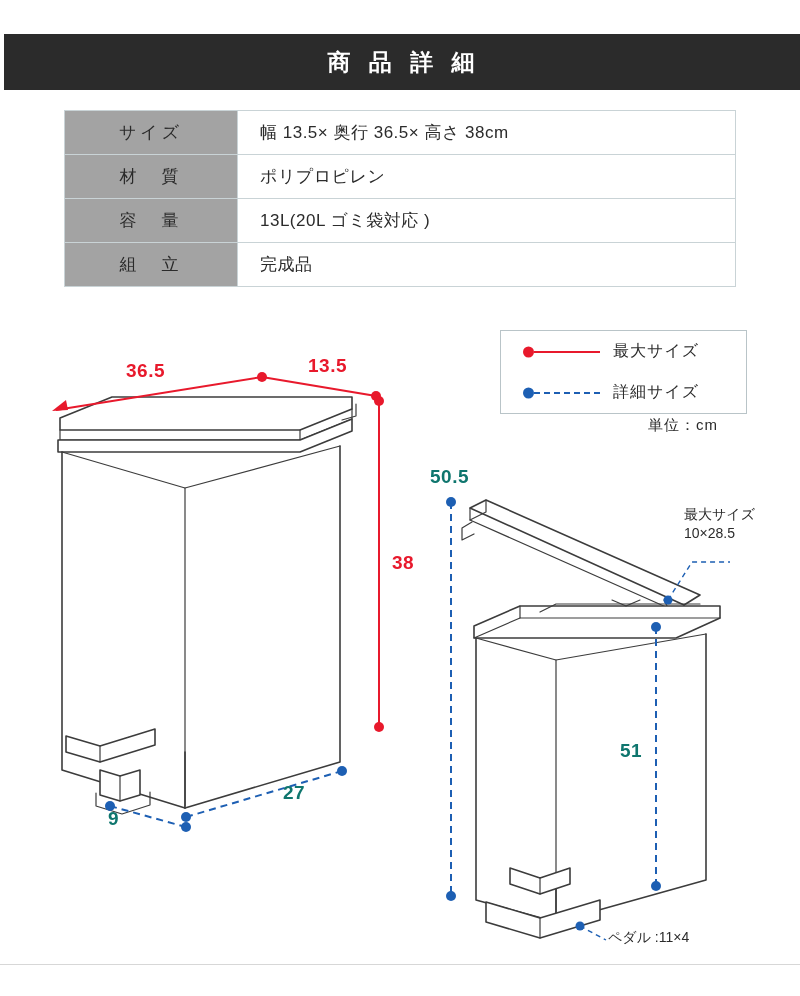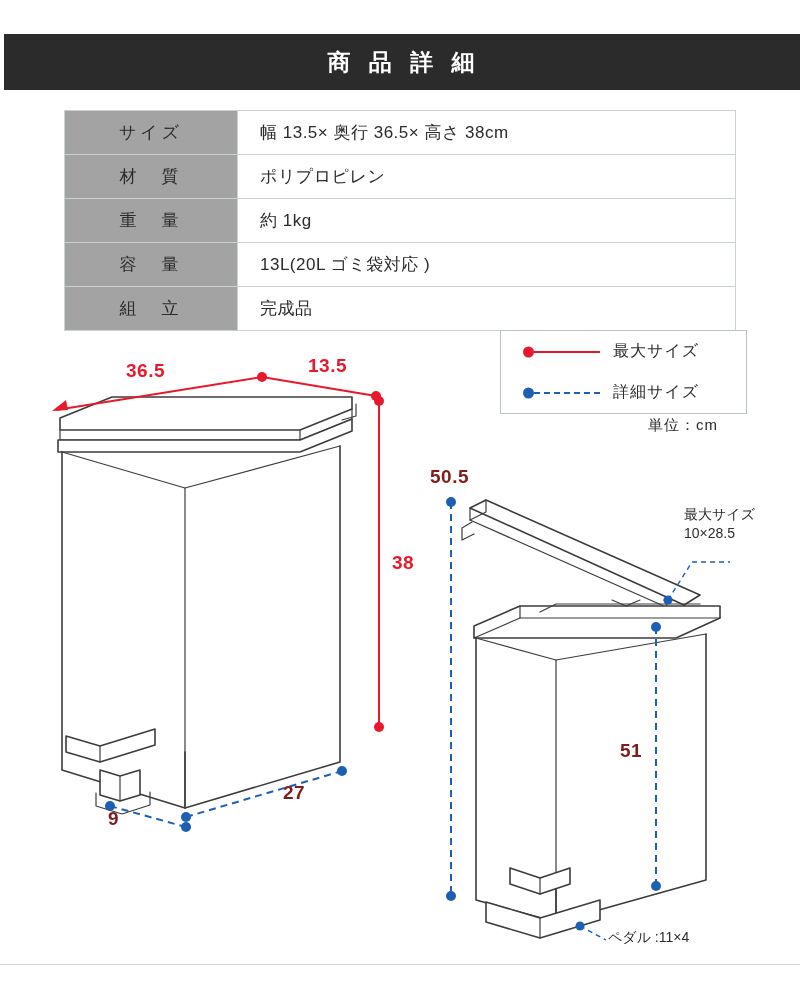--- a/index.html
+++ b/index.html
@@ -134,21 +134,21 @@
     pointer-events: none;
   }
 
   .dim-text {
     position: absolute;
     font-weight: bold;
     font-size: 19px;
     letter-spacing: 0.5px;
   }
   .dim-text.red { color: #e8192c; }
-  .dim-text.blue { color: #7f1d1d; }
+  .dim-text.blue { color: #0f766e; }
   .note-text {
     position: absolute;
     font-size: 14px;
     color: #2b2b2b;
     line-height: 1.35;
   }
 
   
   .bottom-rule {
     position: absolute;
@@ -168,24 +168,20 @@
 
 <table class="spec-table">
   <tbody>
     <tr>
       <td class="label">サイズ</td>
       <td class="value">幅 13.5× 奥行 36.5× 高さ 38cm</td>
     </tr>
     <tr>
       <td class="label">材　質</td>
       <td class="value">ポリプロピレン</td>
-    </tr>
-    <tr>
-      <td class="label">重　量</td>
-      <td class="value">約 1kg</td>
     </tr>
     <tr>
       <td class="label">容　量</td>
       <td class="value">13L(20L ゴミ袋対応 )</td>
     </tr>
     <tr>
       <td class="label">組　立</td>
       <td class="value">完成品</td>
     </tr>
   </tbody>

